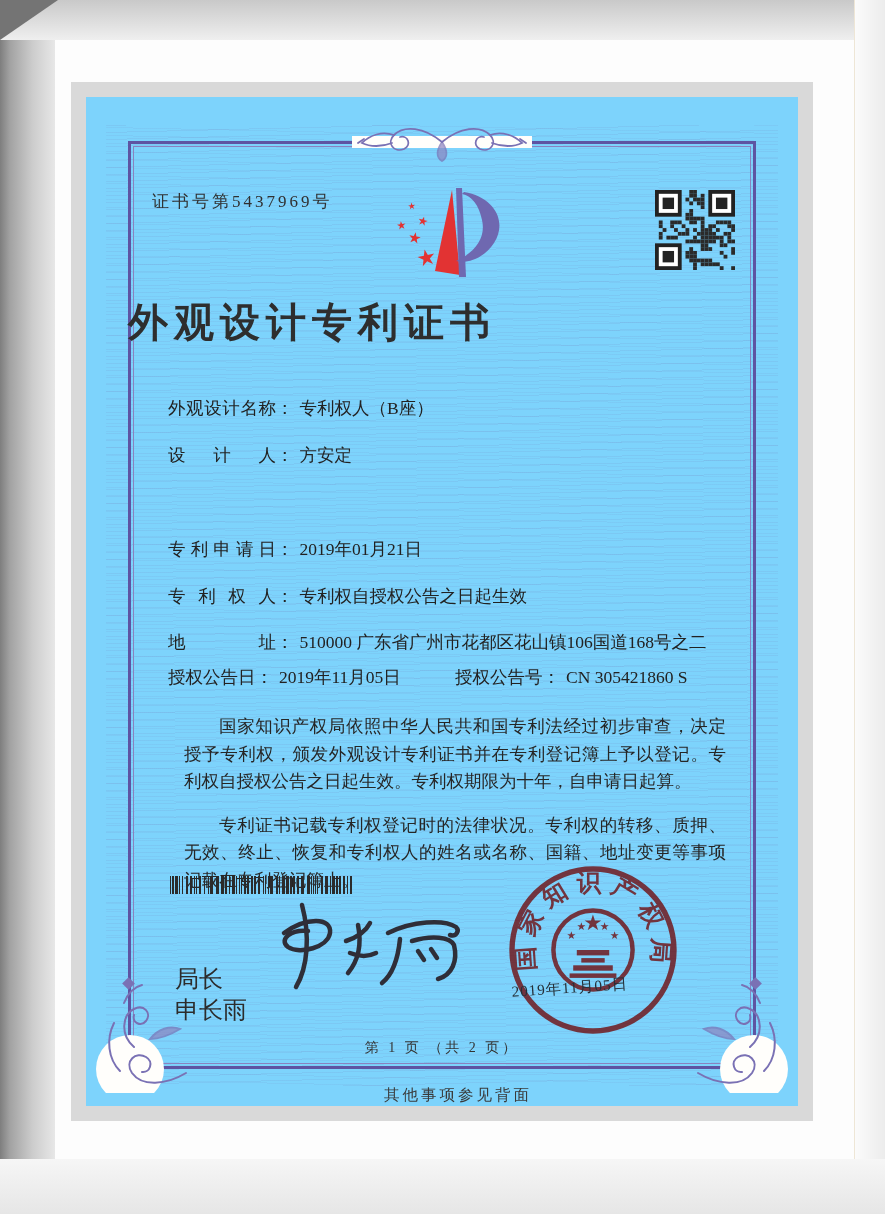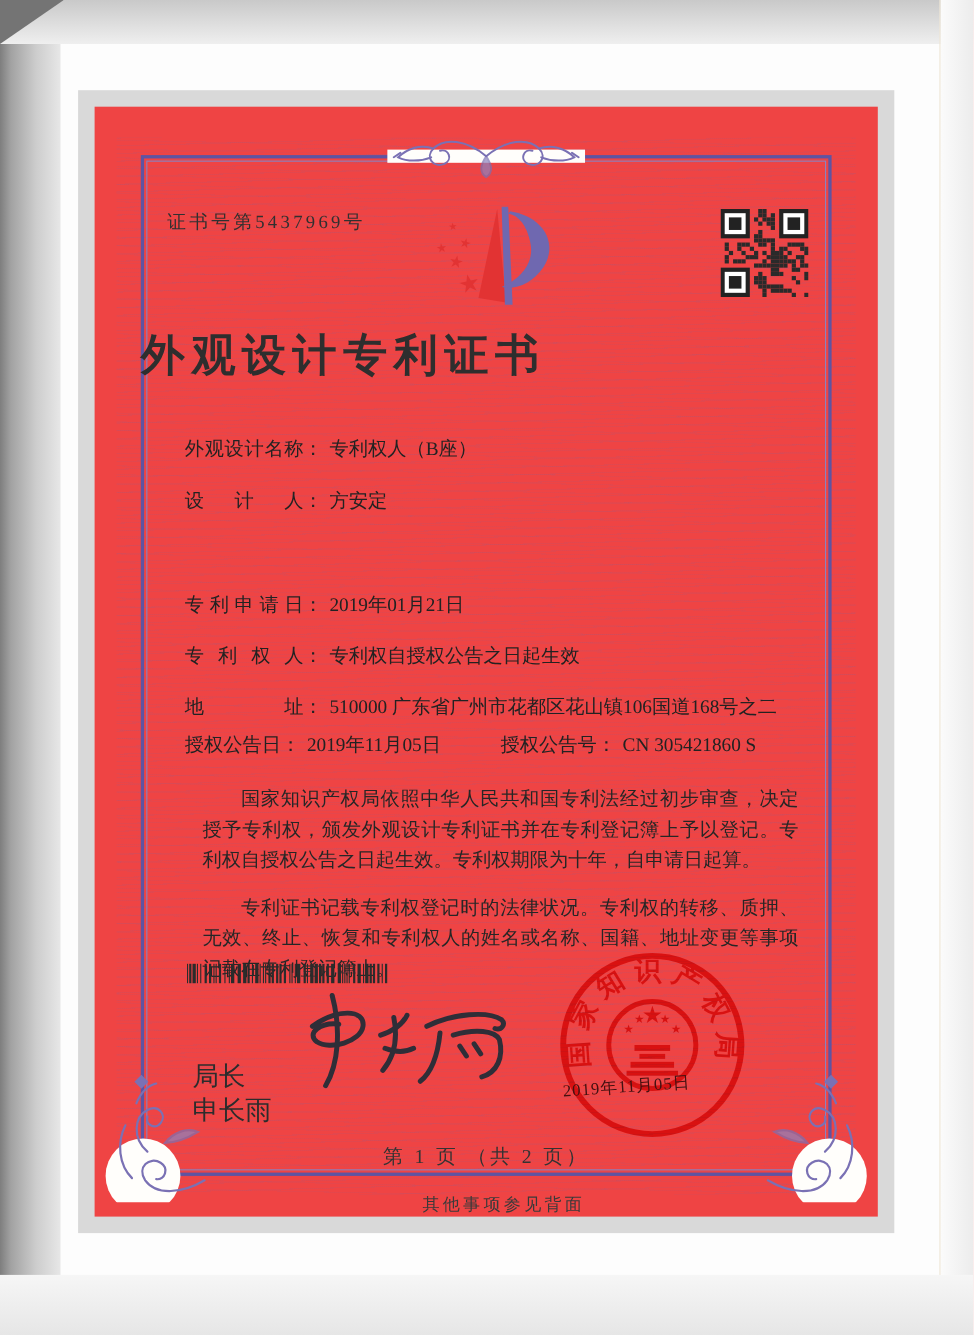--- a/index.html
+++ b/index.html
@@ -14,21 +14,21 @@
     background:linear-gradient(to bottom,#c9c9c9,#efefef);}
   .frame-corner-tl{left:0;top:0;width:58px;height:40px;background:#747474;
     clip-path:polygon(0 0,100% 0,0 100%);}
   .frame-right{right:0;top:0;width:30px;height:1214px;
     background:linear-gradient(to left,#ececec,#fbfbfb);border-left:1px solid #eee6d6;}
   .frame-bottom{left:0;bottom:0;width:885px;height:55px;
     background:linear-gradient(to top,#e6e6e6,#f6f6f6);}
   .mat{left:40px;top:30px;width:820px;height:1135px;background:#fdfdfd;}
 
   
-  .paper{left:86px;top:97px;width:712px;height:1009px;background:#ef4444;
+  .paper{left:86px;top:97px;width:712px;height:1009px;background:#7dd3fc;
     box-shadow:0 0 0 15px #d9d9d9;}
   .paper::before{content:"";position:absolute;inset:28px 20px 20px 20px;pointer-events:none;
     background:
       repeating-linear-gradient(178.6deg, rgba(110,102,168,0.10) 0 1px, transparent 1px 7px),
       repeating-linear-gradient(181.2deg, rgba(110,102,168,0.08) 0 1px, transparent 1px 8px);}
 
   
   .cert-border{left:42px;top:44px;width:628px;height:928px;box-sizing:border-box;
     border:3px solid #5e54a2;}
   .cert-border::after{content:"";position:absolute;inset:2px;border:1px solid #8a82bf;}
@@ -45,21 +45,21 @@
   .paras{left:82px;top:600px;width:574px;font-size:17.5px;line-height:27.5px;color:#262626;
     text-align:justify;}
   .paras p{margin:16px;text-indent:2em;}
 
   .barcode{left:84px;top:779px;width:187px;height:18px;}
   .director{left:89px;top:867px;font-size:24px;color:#2c2c2c;line-height:31px;}
   .signature{left:180px;top:792px;width:210px;height:115px;}
 
   .seal{left:417px;top:763px;width:180px;height:180px;mix-blend-mode:multiply;}
 
-  .pageno{left:42px;top:942px;width:628px;text-align:center;font-size:18px;
+  .pageno{left:42px;top:942px;width:628px;text-align:center;font-size:14px;
     letter-spacing:3px;color:#333;}
   .footer-note{left:0;top:988px;width:712px;text-align:center;font-size:15.5px;
     letter-spacing:3px;color:#3a3a3a;padding-left:16px;}
 
   .logo{left:300px;top:88px;width:130px;height:100px;}
   .qr{left:569px;top:93px;width:80px;height:80px;}
 
   .flourish-top{left:266px;top:22px;width:180px;height:46px;}
   .flourish-bl{left:4px;top:876px;width:110px;height:120px;}
   .flourish-br{left:598px;top:876px;width:110px;height:120px;transform:scaleX(-1);}

